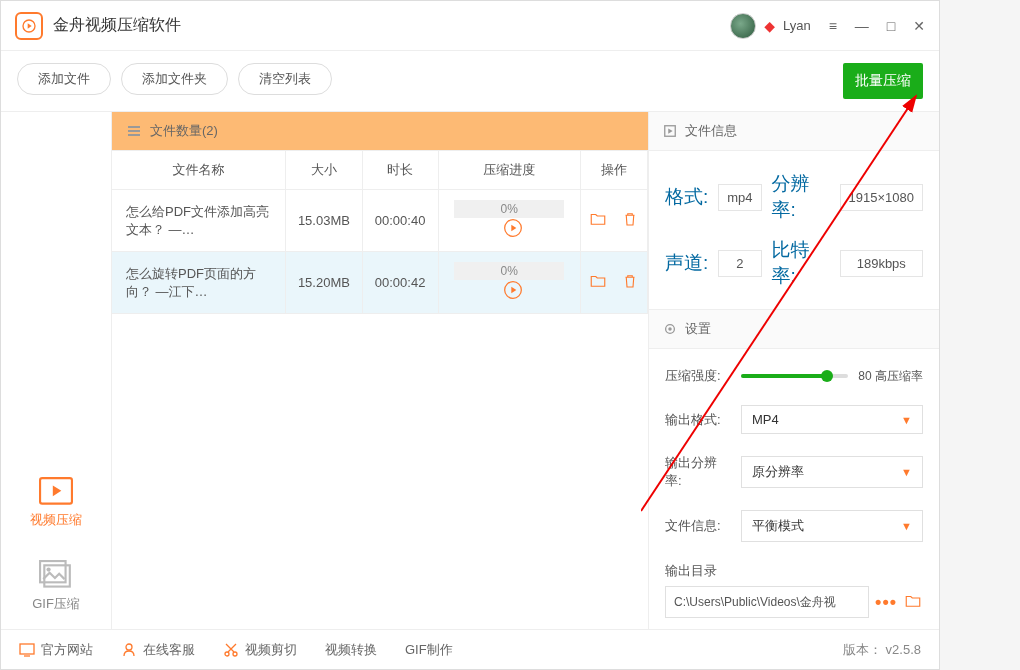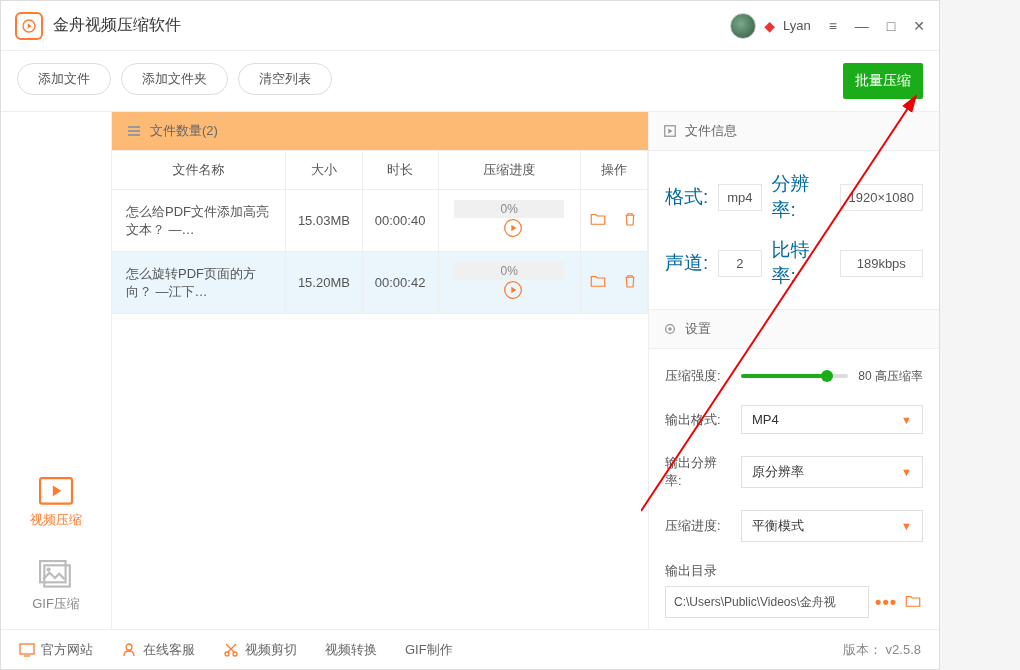--- a/index.html
+++ b/index.html
@@ -186,21 +186,21 @@
         <svg width="14" height="14" viewBox="0 0 16 16">
             <rect x="2" y="2" width="12" height="12" fill="none" stroke="#999" stroke-width="1.5"></rect>
             <path d="M6 5l5 3-5 3z" fill="#999"></path>
           </svg>
         <span>文件信息</span>
       </div>
       <div class="infogrid">
         <span class="infolabel">格式:</span>
         <span class="infoval">mp4</span>
         <span class="infolabel">分辨率:</span>
-        <span class="infoval">1920×1080</span>
+        <span class="infoval">1915×1080</span>
         <span class="infolabel">声道:</span>
         <span class="infoval">2</span>
         <span class="infolabel">比特率:</span>
         <span class="infoval">189kbps</span>
       </div>
       <div class="borderarea">
         <div class="panelhdr">
           <svg width="14" height="14" viewBox="0 0 16 16">
               <circle cx="8" cy="8" r="5" fill="none" stroke="#999" stroke-width="1.5"></circle>
               <circle cx="8" cy="8" r="2" fill="#999"></circle>
@@ -224,21 +224,21 @@
             </div>
           </div>
           <div class="srow">
             <span class="lbl">输出分辨率:</span>
             <div class="selbox">
               <span>原分辨率</span>
                 <span class="caret">▼</span>
             </div>
           </div>
           <div class="srow">
-            <span class="lbl">压缩进度:</span>
+            <span class="lbl">文件信息:</span>
             <div class="selbox">
               <span>平衡模式</span>
                 <span class="caret">▼</span>
             </div>
           </div>
           <div>
             <div style="color:#555;margin-bottom:6px">输出目录</div>
             <div class="outdir">
               <input type="text" value="C:\Users\Public\Videos\金舟视" style="">
               <span class="dots">•••</span>

